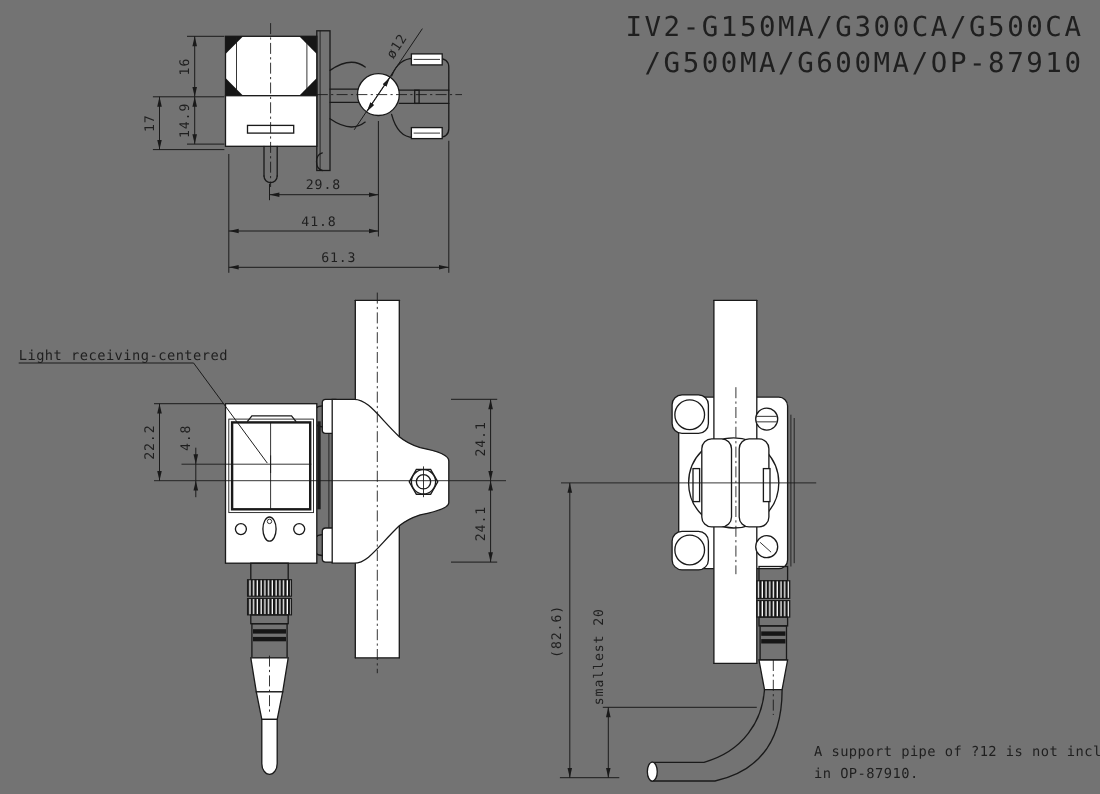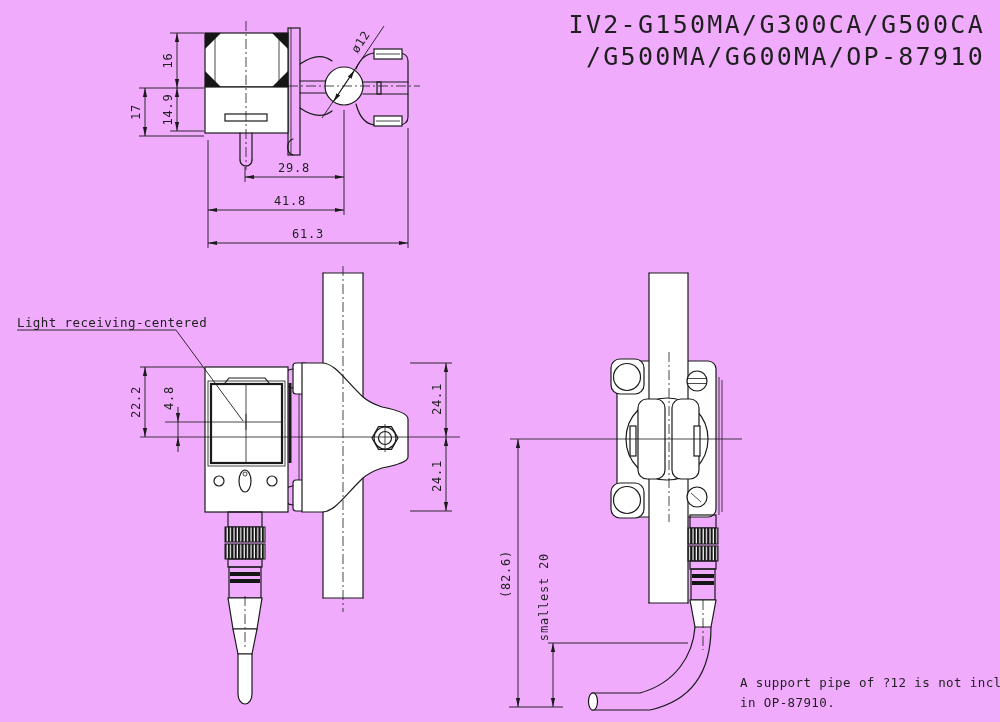--- a/index.html
+++ b/index.html
@@ -1,16 +1,16 @@
 <!DOCTYPE html>
 <html><head>
 <meta charset="utf-8">
 <style>
   html,body{margin:0;padding:0;background:#fff;}
-  #stage{position:relative;width:1000px;height:722px;background:#f0abfc;overflow:hidden;
+  #stage{position:relative;width:1000px;height:722px;background:#737373;overflow:hidden;
          font-family:"DejaVu Sans Mono","Liberation Mono",monospace;}
   svg{position:absolute;left:0;top:0;}
   .ol{stroke:#1a1a1a;stroke-width:1.2;fill:none;stroke-linecap:round;}
   .olw{stroke:#1a1a1a;stroke-width:1.2;fill:#ffffff;}
   .thin{stroke:#1a1a1a;stroke-width:0.8;fill:none;}
   .thk{stroke:#1a1a1a;stroke-width:3;fill:none;}
   .dim{stroke:#1a1a1a;stroke-width:0.9;fill:none;}
   .cl{stroke:#1a1a1a;stroke-width:0.8;fill:none;stroke-dasharray:10 3 2 3;}
   .blk{fill:#161616;stroke:none;}
   text{font-family:"DejaVu Sans Mono","Liberation Mono",monospace;fill:#1f1f1f;}

